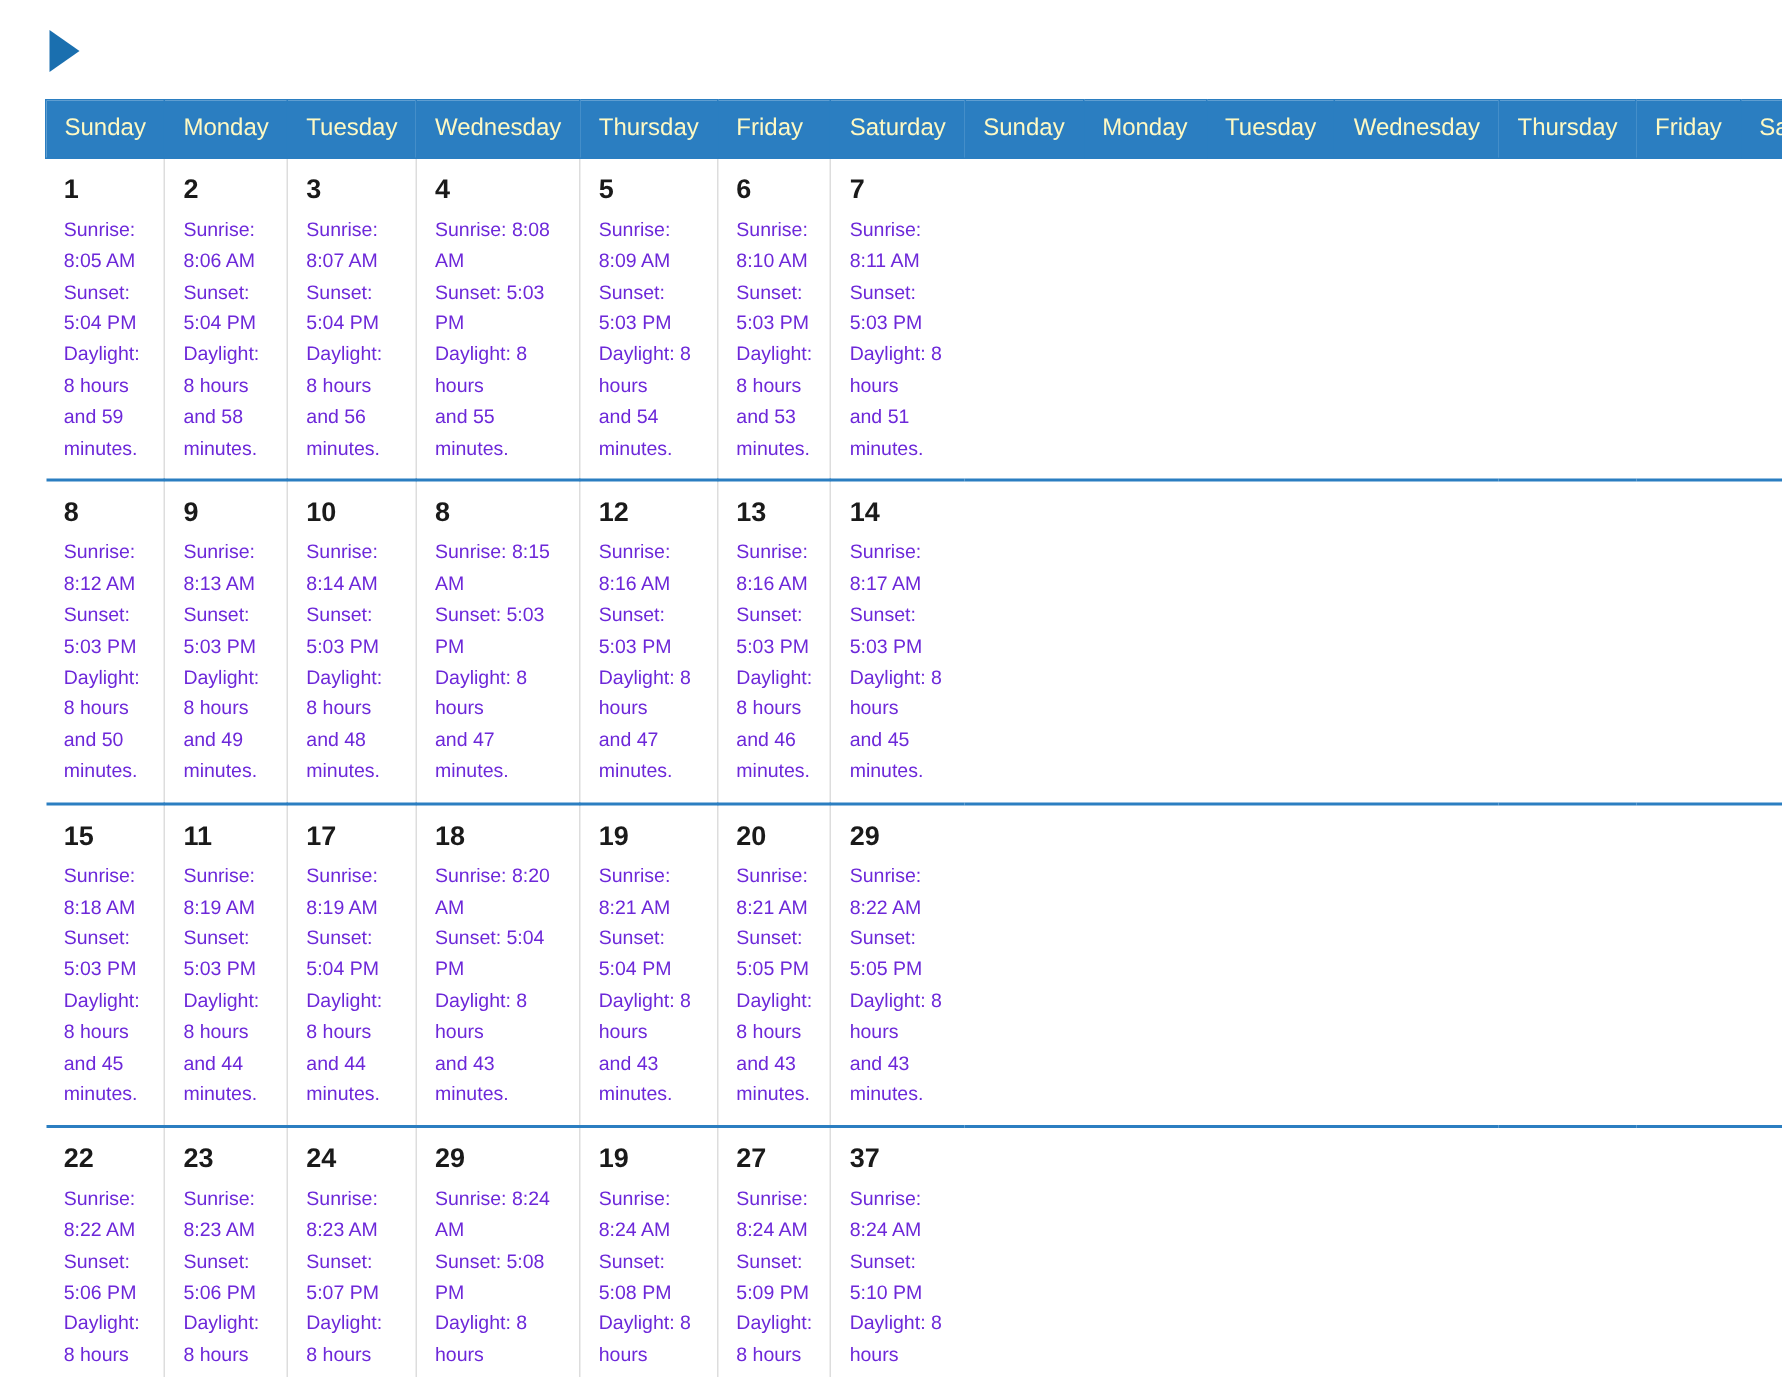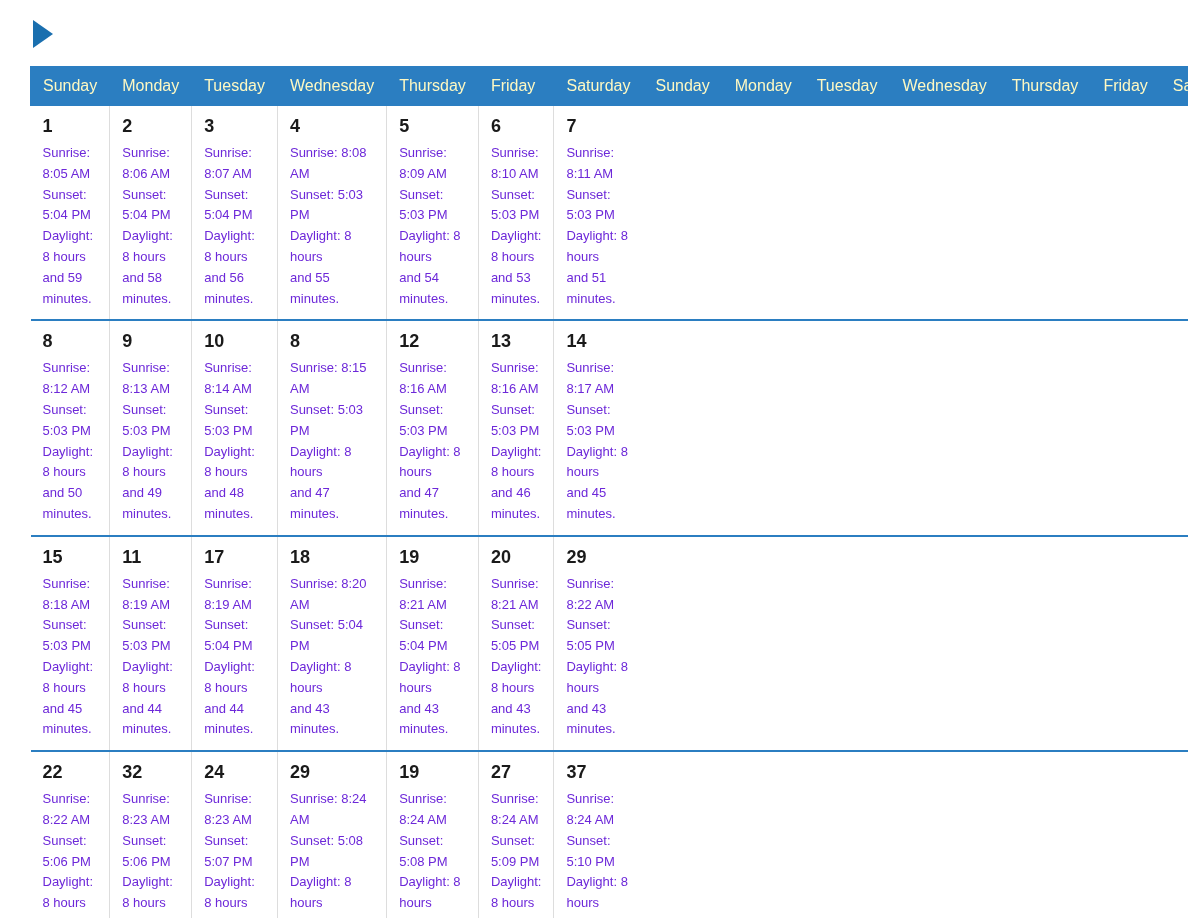--- a/index.html
+++ b/index.html
@@ -337,21 +337,21 @@
         <td>
         <span class="day-number">22</span>
         <div class="day-info">
           Sunrise: 8:22 AM<br>
           Sunset: 5:06 PM<br>
           Daylight: 8 hours<br>
           and 43 minutes.
         </div>
       </td>
         <td>
-        <span class="day-number">32</span>
+        <span class="day-number">23</span>
         <div class="day-info">
           Sunrise: 8:23 AM<br>
           Sunset: 5:06 PM<br>
           Daylight: 8 hours<br>
           and 43 minutes.
         </div>
       </td>
         <td>
         <span class="day-number">24</span>
         <div class="day-info">

